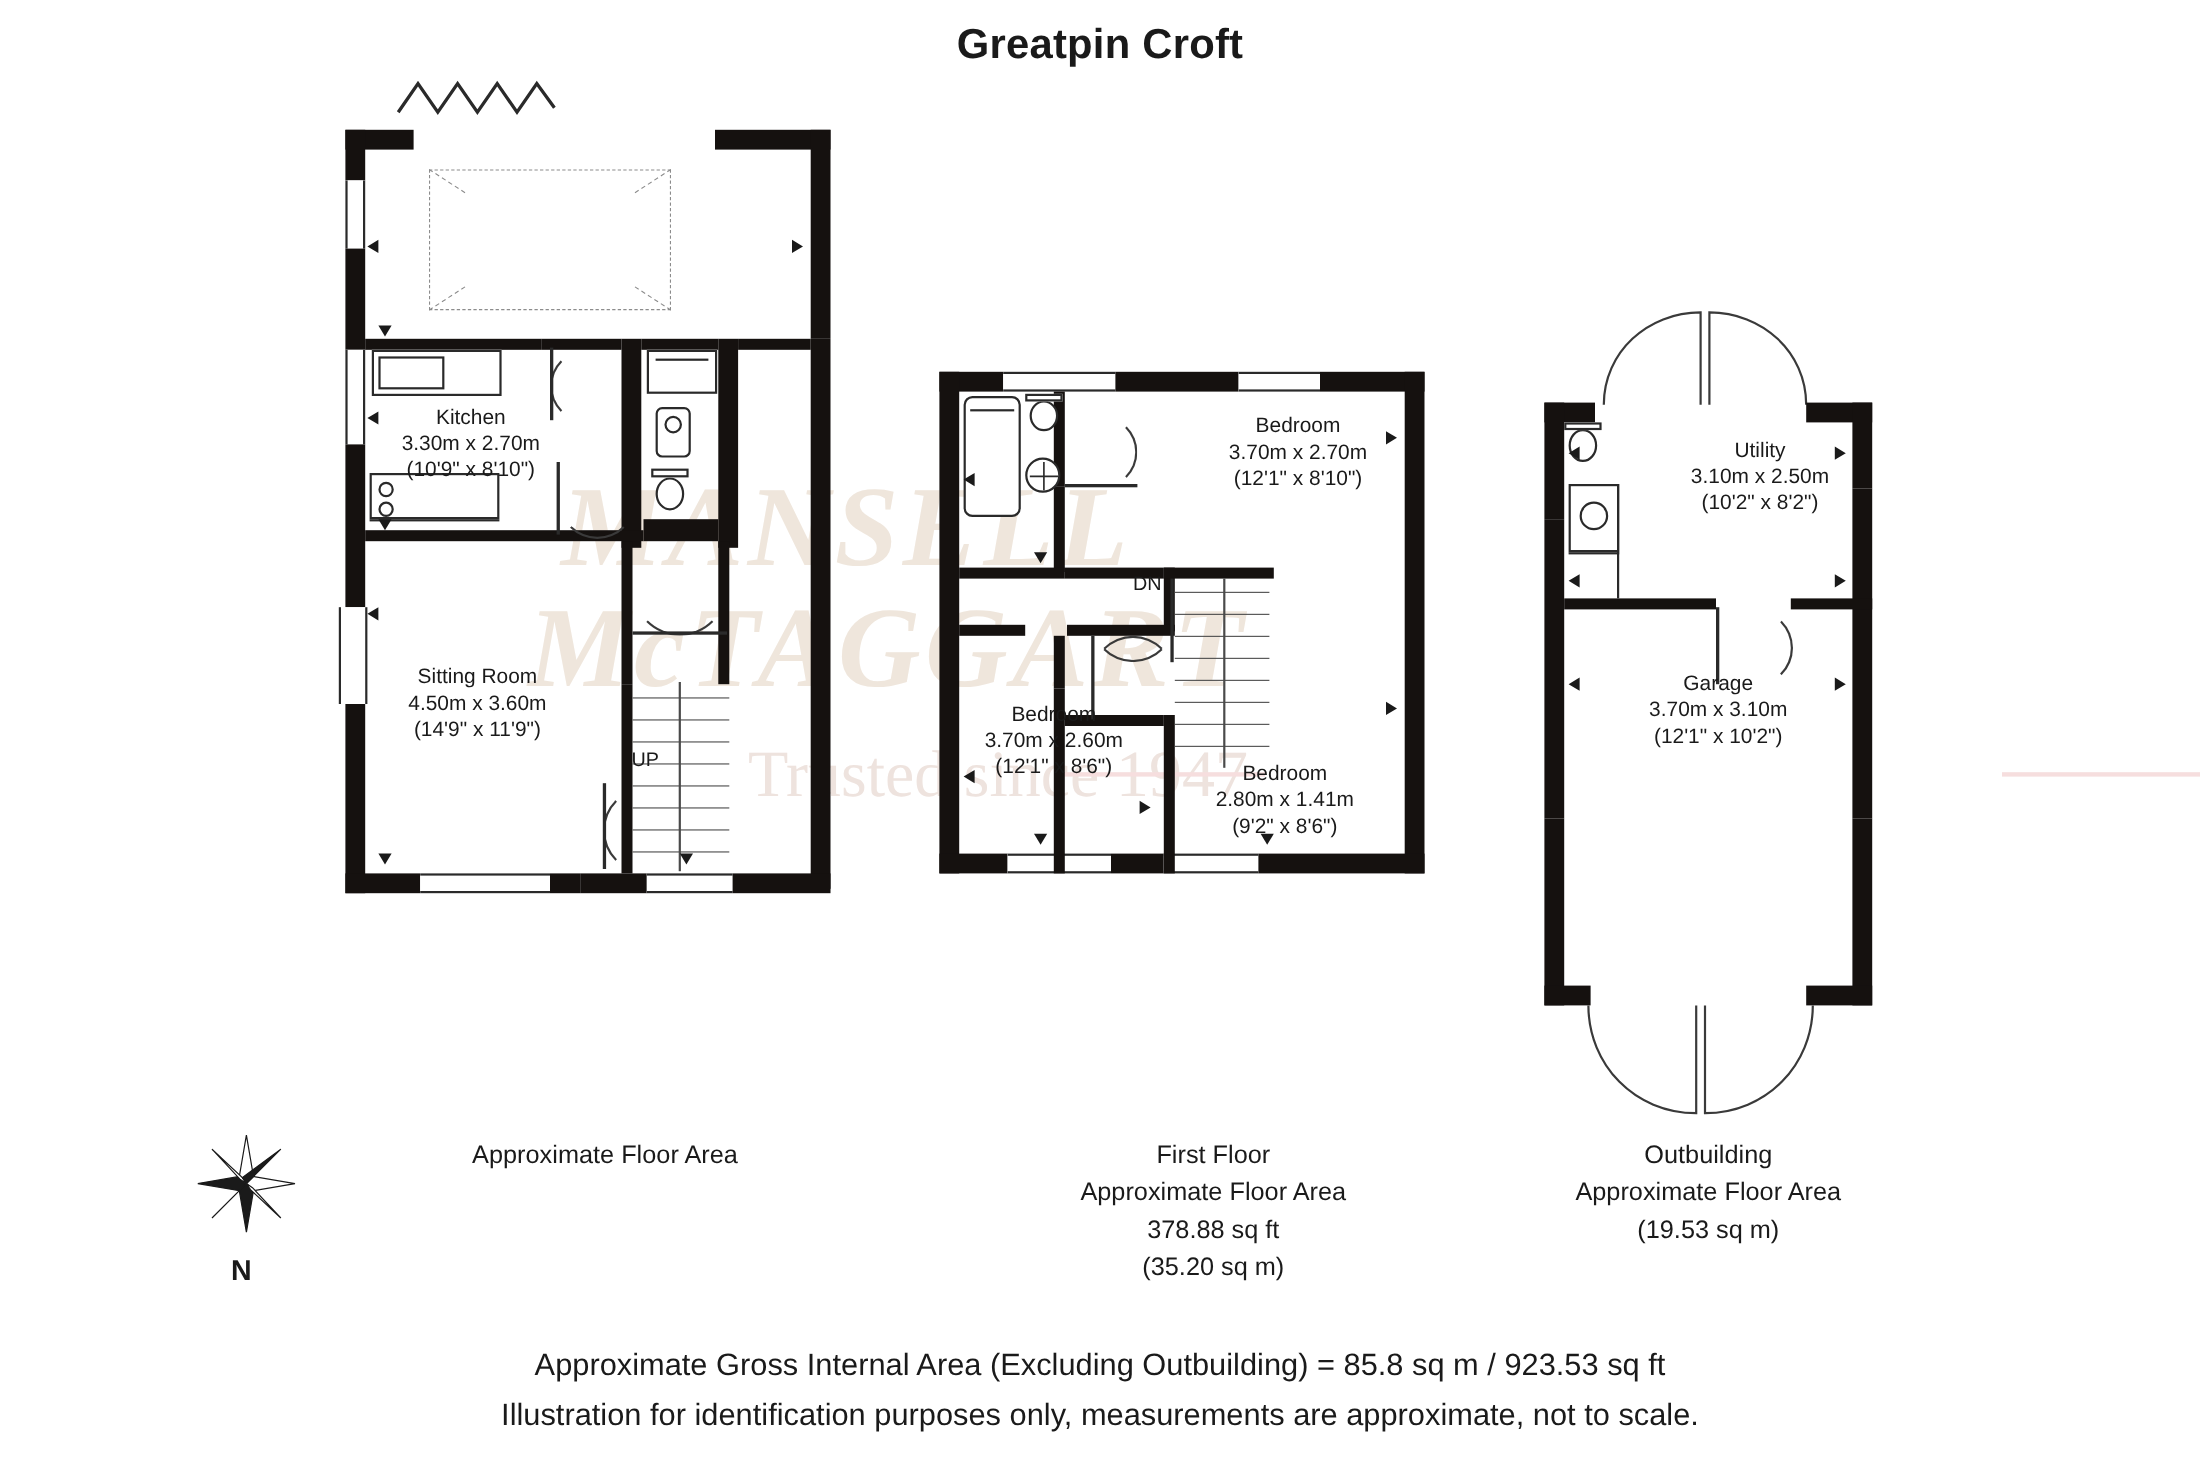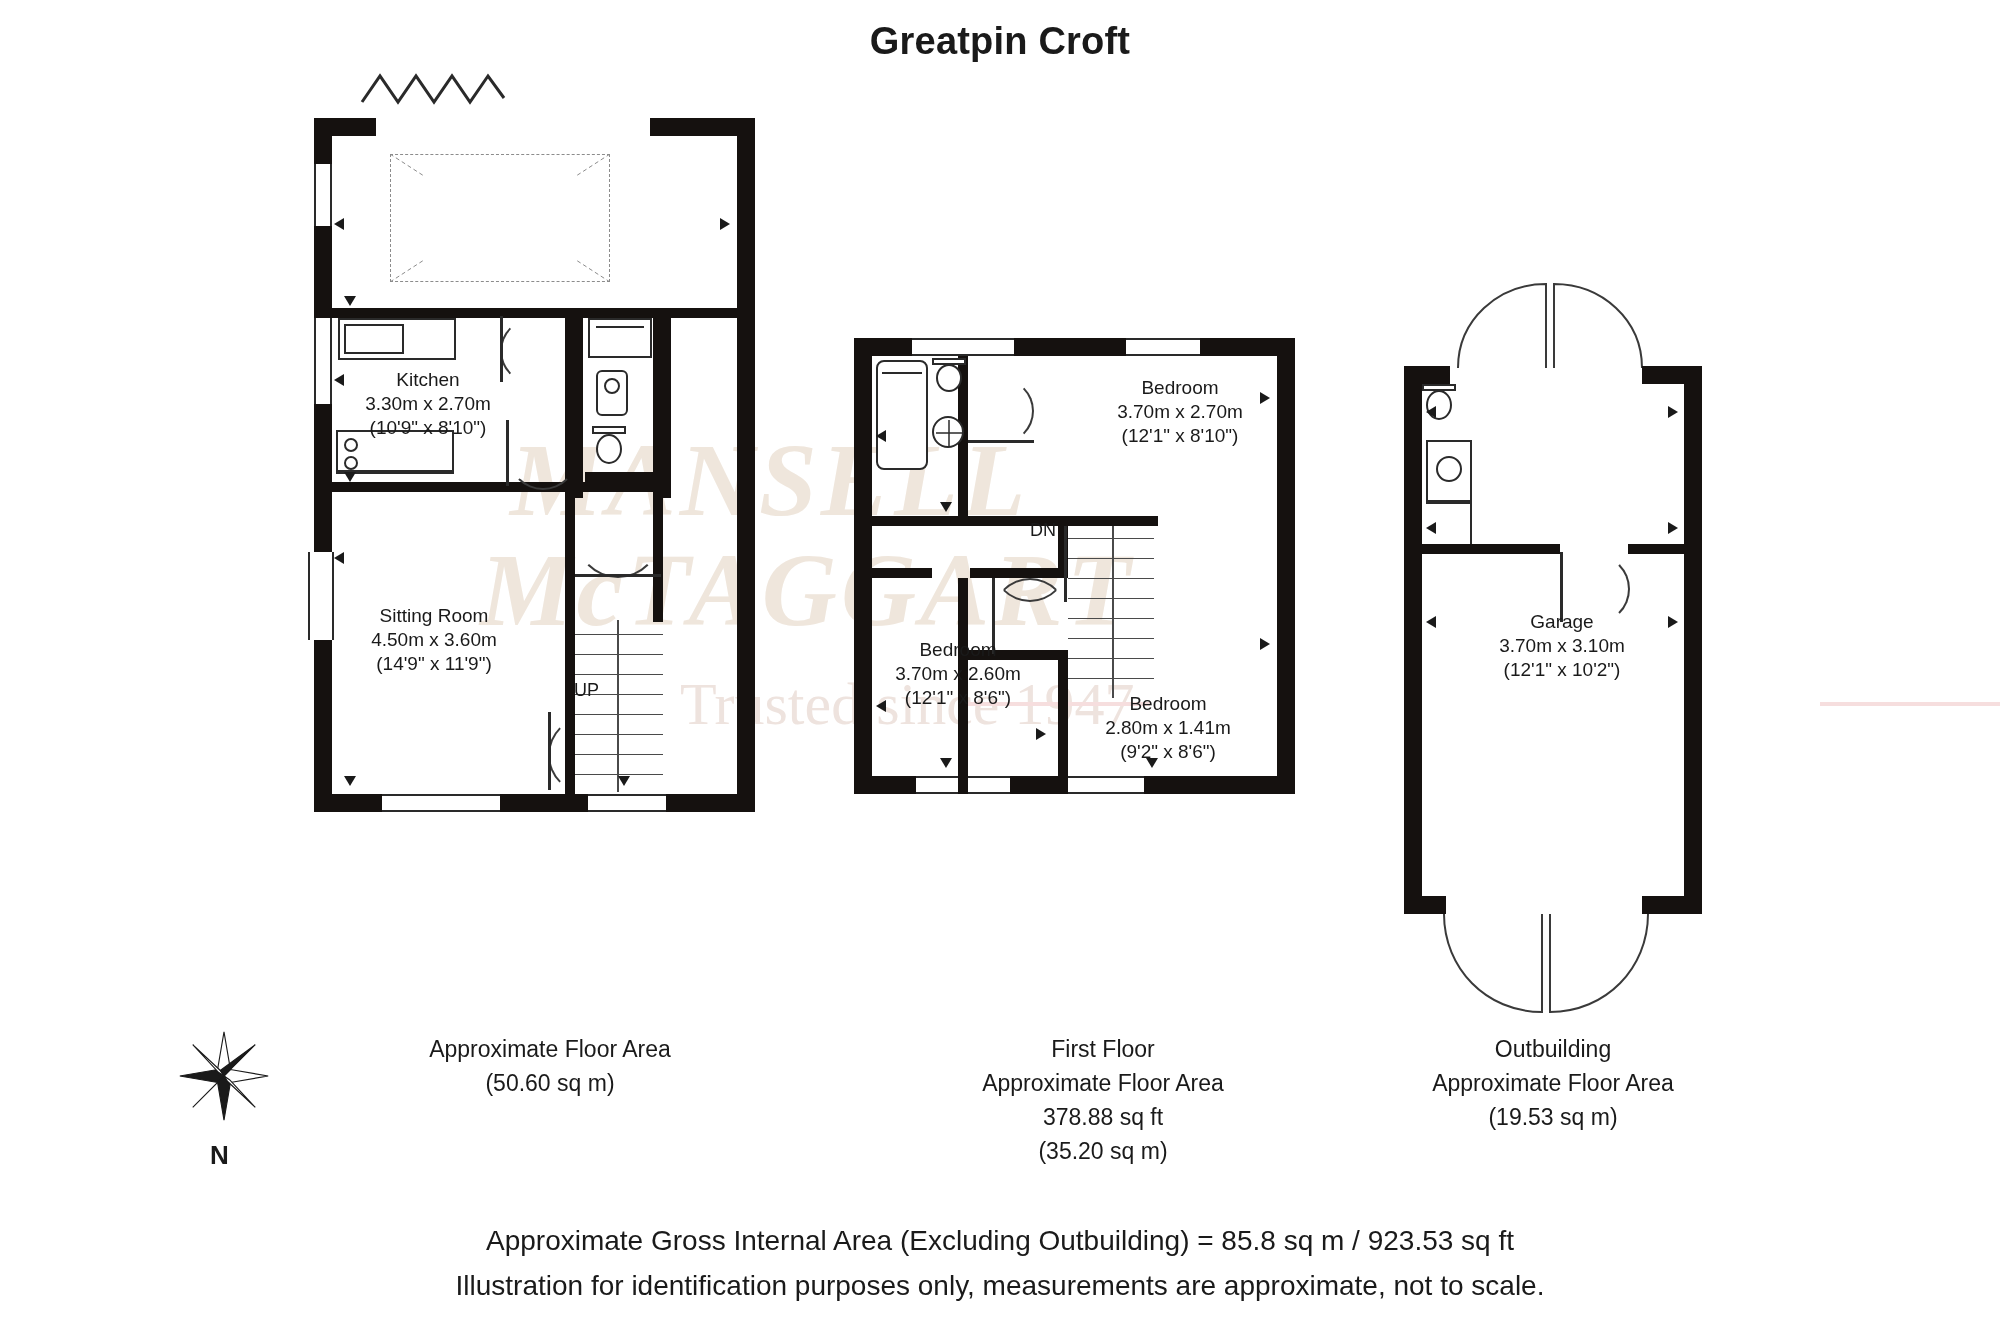--- a/index.html
+++ b/index.html
@@ -442,20 +442,25 @@
     <div class="door-arc" style="left:170px; top:274px; width:70px; height:70px; border-color:#3a3a3a; border-top-color:transparent; border-left-color:transparent; border-bottom-color:transparent;"></div>
     <div class="thinline" style="left:170px; top:272px; width:3px; height:70px;"></div>
 
     <div class="fix round" style="left:36px; top:110px; width:26px; height:30px;"></div>
     <div class="fix" style="left:32px; top:104px; width:34px; height:7px;"></div>
     <div class="fix" style="left:36px; top:160px; width:46px; height:62px;"></div>
     <div class="fix round" style="left:46px; top:176px; width:26px; height:26px;"></div>
     <div class="thinline" style="left:80px; top:160px; width:2px; height:104px;"></div>
     <div class="thinline" style="left:36px; top:222px; width:46px; height:2px;"></div>
 
+    <div class="label" style="left:110px; top:118px; width:200px;">
+      <span class="nm">Utility</span>
+      <span class="nm">3.10m x 2.50m</span>
+      <span class="nm">(10'2" x 8'2")</span>
+    </div>
 
     <div class="label" style="left:62px; top:330px; width:220px;">
       <span class="nm">Garage</span>
       <span class="nm">3.70m x 3.10m</span>
       <span class="nm">(12'1" x 10'2")</span>
     </div>
 
     <div class="arrow left" style="left:36px; top:126px;"></div>
     <div class="arrow right" style="left:278px; top:126px;"></div>
     <div class="arrow left" style="left:36px; top:242px;"></div>
@@ -473,21 +478,20 @@
       <polygon points="16,16 46,44 50,50 44,46" fill="#ffffff"></polygon>
       <polygon points="84,16 56,44 50,50 46,44" fill="#1a1a1a"></polygon>
       <polygon points="16,84 44,56 50,50 46,54" fill="#1a1a1a"></polygon>
       <polygon points="84,84 54,56 50,50 56,54" fill="#ffffff"></polygon>
     </g>
   </svg>
   <div class="compass-n">N</div>
 
   <div class="area-block" style="left:340px; top:1032px;">
     <div>Approximate Floor Area</div>
-    <div>(50.60 sq m)</div>
   </div>
 
   <div class="area-block" style="left:893px; top:1032px;">
     <div>First Floor</div>
     <div>Approximate Floor Area</div>
     <div>378.88 sq ft</div>
     <div>(35.20 sq m)</div>
   </div>
 
   <div class="area-block" style="left:1343px; top:1032px;">

